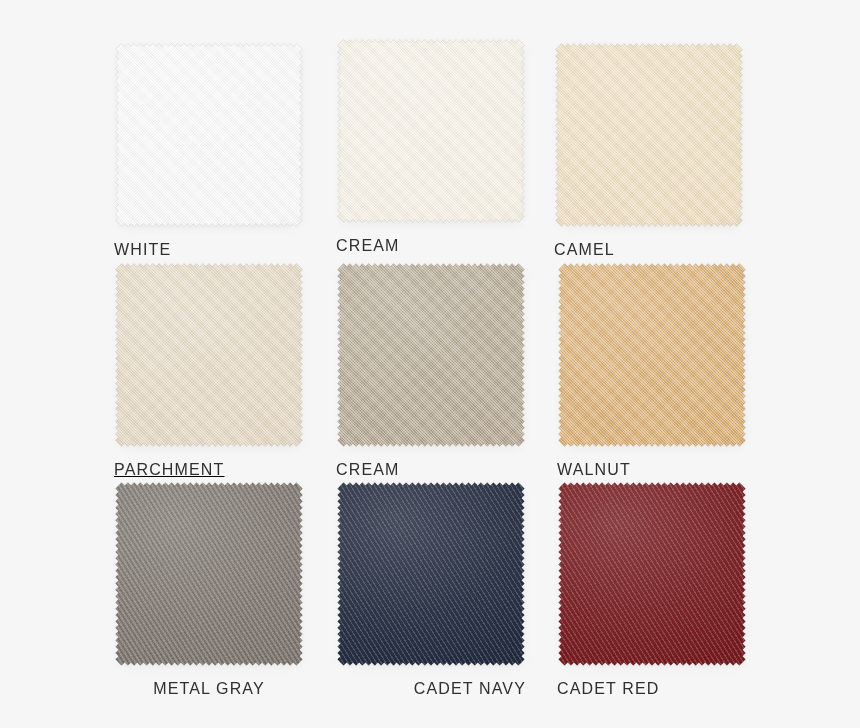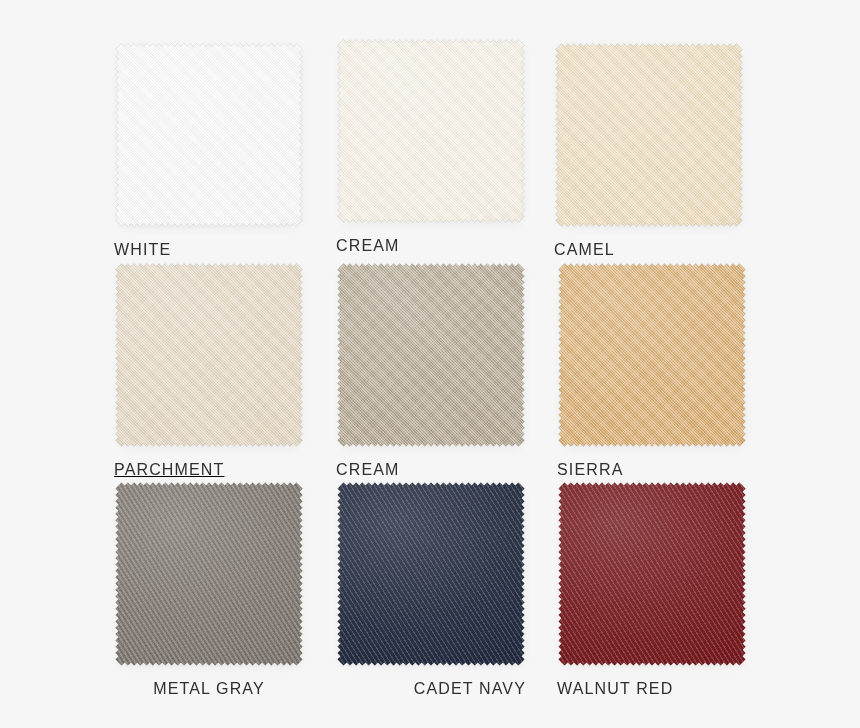--- a/index.html
+++ b/index.html
@@ -201,21 +201,21 @@
               <path d="M4.50,4.50L7.62,1.50L10.74,4.50L13.86,1.50L16.98,4.50L20.10,1.50L23.22,4.50L26.34,1.50L29.47,4.50L32.59,1.50L35.71,4.50L38.83,1.50L41.95,4.50L45.07,1.50L48.19,4.50L51.31,1.50L54.43,4.50L57.55,1.50L60.67,4.50L63.79,1.50L66.91,4.50L70.03,1.50L73.16,4.50L76.28,1.50L79.40,4.50L82.52,1.50L85.64,4.50L88.76,1.50L91.88,4.50L95.00,1.50L98.12,4.50L101.24,1.50L104.36,4.50L107.48,1.50L110.60,4.50L113.72,1.50L116.84,4.50L119.97,1.50L123.09,4.50L126.21,1.50L129.33,4.50L132.45,1.50L135.57,4.50L138.69,1.50L141.81,4.50L144.93,1.50L148.05,4.50L151.17,1.50L154.29,4.50L157.41,1.50L160.53,4.50L163.66,1.50L166.78,4.50L169.90,1.50L173.02,4.50L176.14,1.50L179.26,4.50L182.38,1.50L185.50,4.50L188.50,7.66L185.50,10.82L188.50,13.98L185.50,17.14L188.50,20.30L185.50,23.46L188.50,26.63L185.50,29.79L188.50,32.95L185.50,36.11L188.50,39.27L185.50,42.43L188.50,45.59L185.50,48.75L188.50,51.91L185.50,55.07L188.50,58.23L185.50,61.39L188.50,64.55L185.50,67.71L188.50,70.88L185.50,74.04L188.50,77.20L185.50,80.36L188.50,83.52L185.50,86.68L188.50,89.84L185.50,93.00L188.50,96.16L185.50,99.32L188.50,102.48L185.50,105.64L188.50,108.80L185.50,111.96L188.50,115.13L185.50,118.29L188.50,121.45L185.50,124.61L188.50,127.77L185.50,130.93L188.50,134.09L185.50,137.25L188.50,140.41L185.50,143.57L188.50,146.73L185.50,149.89L188.50,153.05L185.50,156.21L188.50,159.38L185.50,162.54L188.50,165.70L185.50,168.86L188.50,172.02L185.50,175.18L188.50,178.34L185.50,181.50L182.38,184.50L179.26,181.50L176.14,184.50L173.02,181.50L169.90,184.50L166.78,181.50L163.66,184.50L160.53,181.50L157.41,184.50L154.29,181.50L151.17,184.50L148.05,181.50L144.93,184.50L141.81,181.50L138.69,184.50L135.57,181.50L132.45,184.50L129.33,181.50L126.21,184.50L123.09,181.50L119.97,184.50L116.84,181.50L113.72,184.50L110.60,181.50L107.48,184.50L104.36,181.50L101.24,184.50L98.12,181.50L95.00,184.50L91.88,181.50L88.76,184.50L85.64,181.50L82.52,184.50L79.40,181.50L76.28,184.50L73.16,181.50L70.03,184.50L66.91,181.50L63.79,184.50L60.67,181.50L57.55,184.50L54.43,181.50L51.31,184.50L48.19,181.50L45.07,184.50L41.95,181.50L38.83,184.50L35.71,181.50L32.59,184.50L29.47,181.50L26.34,184.50L23.22,181.50L20.10,184.50L16.98,181.50L13.86,184.50L10.74,181.50L7.62,184.50L4.50,181.50L1.50,178.34L4.50,175.18L1.50,172.02L4.50,168.86L1.50,165.70L4.50,162.54L1.50,159.38L4.50,156.21L1.50,153.05L4.50,149.89L1.50,146.73L4.50,143.57L1.50,140.41L4.50,137.25L1.50,134.09L4.50,130.93L1.50,127.77L4.50,124.61L1.50,121.45L4.50,118.29L1.50,115.13L4.50,111.96L1.50,108.80L4.50,105.64L1.50,102.48L4.50,99.32L1.50,96.16L4.50,93.00L1.50,89.84L4.50,86.68L1.50,83.52L4.50,80.36L1.50,77.20L4.50,74.04L1.50,70.88L4.50,67.71L1.50,64.55L4.50,61.39L1.50,58.23L4.50,55.07L1.50,51.91L4.50,48.75L1.50,45.59L4.50,42.43L1.50,39.27L4.50,36.11L1.50,32.95L4.50,29.79L1.50,26.63L4.50,23.46L1.50,20.30L4.50,17.14L1.50,13.98L4.50,10.82L1.50,7.66Z"></path>
             </clipPath>
           </defs>
           <foreignObject x="0" y="0" width="190" height="186" clip-path="url(#pinked-5)"><div xmlns="http://www.w3.org/1999/xhtml" class="swatch-fabric" style="background: rgb(216, 169, 106); position: relative;">
               <div class="weave weave-fine"></div>
               <div class="weave weave-sheen"></div>
             </div></foreignObject>
           <path d="M4.50,4.50L7.62,1.50L10.74,4.50L13.86,1.50L16.98,4.50L20.10,1.50L23.22,4.50L26.34,1.50L29.47,4.50L32.59,1.50L35.71,4.50L38.83,1.50L41.95,4.50L45.07,1.50L48.19,4.50L51.31,1.50L54.43,4.50L57.55,1.50L60.67,4.50L63.79,1.50L66.91,4.50L70.03,1.50L73.16,4.50L76.28,1.50L79.40,4.50L82.52,1.50L85.64,4.50L88.76,1.50L91.88,4.50L95.00,1.50L98.12,4.50L101.24,1.50L104.36,4.50L107.48,1.50L110.60,4.50L113.72,1.50L116.84,4.50L119.97,1.50L123.09,4.50L126.21,1.50L129.33,4.50L132.45,1.50L135.57,4.50L138.69,1.50L141.81,4.50L144.93,1.50L148.05,4.50L151.17,1.50L154.29,4.50L157.41,1.50L160.53,4.50L163.66,1.50L166.78,4.50L169.90,1.50L173.02,4.50L176.14,1.50L179.26,4.50L182.38,1.50L185.50,4.50L188.50,7.66L185.50,10.82L188.50,13.98L185.50,17.14L188.50,20.30L185.50,23.46L188.50,26.63L185.50,29.79L188.50,32.95L185.50,36.11L188.50,39.27L185.50,42.43L188.50,45.59L185.50,48.75L188.50,51.91L185.50,55.07L188.50,58.23L185.50,61.39L188.50,64.55L185.50,67.71L188.50,70.88L185.50,74.04L188.50,77.20L185.50,80.36L188.50,83.52L185.50,86.68L188.50,89.84L185.50,93.00L188.50,96.16L185.50,99.32L188.50,102.48L185.50,105.64L188.50,108.80L185.50,111.96L188.50,115.13L185.50,118.29L188.50,121.45L185.50,124.61L188.50,127.77L185.50,130.93L188.50,134.09L185.50,137.25L188.50,140.41L185.50,143.57L188.50,146.73L185.50,149.89L188.50,153.05L185.50,156.21L188.50,159.38L185.50,162.54L188.50,165.70L185.50,168.86L188.50,172.02L185.50,175.18L188.50,178.34L185.50,181.50L182.38,184.50L179.26,181.50L176.14,184.50L173.02,181.50L169.90,184.50L166.78,181.50L163.66,184.50L160.53,181.50L157.41,184.50L154.29,181.50L151.17,184.50L148.05,181.50L144.93,184.50L141.81,181.50L138.69,184.50L135.57,181.50L132.45,184.50L129.33,181.50L126.21,184.50L123.09,181.50L119.97,184.50L116.84,181.50L113.72,184.50L110.60,181.50L107.48,184.50L104.36,181.50L101.24,184.50L98.12,181.50L95.00,184.50L91.88,181.50L88.76,184.50L85.64,181.50L82.52,184.50L79.40,181.50L76.28,184.50L73.16,181.50L70.03,184.50L66.91,181.50L63.79,184.50L60.67,181.50L57.55,184.50L54.43,181.50L51.31,184.50L48.19,181.50L45.07,184.50L41.95,181.50L38.83,184.50L35.71,181.50L32.59,184.50L29.47,181.50L26.34,184.50L23.22,181.50L20.10,184.50L16.98,181.50L13.86,184.50L10.74,181.50L7.62,184.50L4.50,181.50L1.50,178.34L4.50,175.18L1.50,172.02L4.50,168.86L1.50,165.70L4.50,162.54L1.50,159.38L4.50,156.21L1.50,153.05L4.50,149.89L1.50,146.73L4.50,143.57L1.50,140.41L4.50,137.25L1.50,134.09L4.50,130.93L1.50,127.77L4.50,124.61L1.50,121.45L4.50,118.29L1.50,115.13L4.50,111.96L1.50,108.80L4.50,105.64L1.50,102.48L4.50,99.32L1.50,96.16L4.50,93.00L1.50,89.84L4.50,86.68L1.50,83.52L4.50,80.36L1.50,77.20L4.50,74.04L1.50,70.88L4.50,67.71L1.50,64.55L4.50,61.39L1.50,58.23L4.50,55.07L1.50,51.91L4.50,48.75L1.50,45.59L4.50,42.43L1.50,39.27L4.50,36.11L1.50,32.95L4.50,29.79L1.50,26.63L4.50,23.46L1.50,20.30L4.50,17.14L1.50,13.98L4.50,10.82L1.50,7.66Z" fill="none" stroke="rgba(0,0,0,0.07)" stroke-width="1"></path>
         </svg>
       </div>
-      <div class="swatch-label" style="color: rgb(47, 47, 47);">SIERRA</div>
+      <div class="swatch-label" style="color: rgb(47, 47, 47);">WALNUT</div>
     </div>
     <div class="swatch-cell" style="left: 114px; top: 481px; text-align: center;">
       <div class="swatch-figure">
         <div class="swatch-shadow"></div>
         <svg class="swatch-clip" viewBox="0 0 190 186" width="190" height="186">
           <defs>
             <clipPath id="pinked-6">
               <path d="M4.50,4.50L7.62,1.50L10.74,4.50L13.86,1.50L16.98,4.50L20.10,1.50L23.22,4.50L26.34,1.50L29.47,4.50L32.59,1.50L35.71,4.50L38.83,1.50L41.95,4.50L45.07,1.50L48.19,4.50L51.31,1.50L54.43,4.50L57.55,1.50L60.67,4.50L63.79,1.50L66.91,4.50L70.03,1.50L73.16,4.50L76.28,1.50L79.40,4.50L82.52,1.50L85.64,4.50L88.76,1.50L91.88,4.50L95.00,1.50L98.12,4.50L101.24,1.50L104.36,4.50L107.48,1.50L110.60,4.50L113.72,1.50L116.84,4.50L119.97,1.50L123.09,4.50L126.21,1.50L129.33,4.50L132.45,1.50L135.57,4.50L138.69,1.50L141.81,4.50L144.93,1.50L148.05,4.50L151.17,1.50L154.29,4.50L157.41,1.50L160.53,4.50L163.66,1.50L166.78,4.50L169.90,1.50L173.02,4.50L176.14,1.50L179.26,4.50L182.38,1.50L185.50,4.50L188.50,7.66L185.50,10.82L188.50,13.98L185.50,17.14L188.50,20.30L185.50,23.46L188.50,26.63L185.50,29.79L188.50,32.95L185.50,36.11L188.50,39.27L185.50,42.43L188.50,45.59L185.50,48.75L188.50,51.91L185.50,55.07L188.50,58.23L185.50,61.39L188.50,64.55L185.50,67.71L188.50,70.88L185.50,74.04L188.50,77.20L185.50,80.36L188.50,83.52L185.50,86.68L188.50,89.84L185.50,93.00L188.50,96.16L185.50,99.32L188.50,102.48L185.50,105.64L188.50,108.80L185.50,111.96L188.50,115.13L185.50,118.29L188.50,121.45L185.50,124.61L188.50,127.77L185.50,130.93L188.50,134.09L185.50,137.25L188.50,140.41L185.50,143.57L188.50,146.73L185.50,149.89L188.50,153.05L185.50,156.21L188.50,159.38L185.50,162.54L188.50,165.70L185.50,168.86L188.50,172.02L185.50,175.18L188.50,178.34L185.50,181.50L182.38,184.50L179.26,181.50L176.14,184.50L173.02,181.50L169.90,184.50L166.78,181.50L163.66,184.50L160.53,181.50L157.41,184.50L154.29,181.50L151.17,184.50L148.05,181.50L144.93,184.50L141.81,181.50L138.69,184.50L135.57,181.50L132.45,184.50L129.33,181.50L126.21,184.50L123.09,181.50L119.97,184.50L116.84,181.50L113.72,184.50L110.60,181.50L107.48,184.50L104.36,181.50L101.24,184.50L98.12,181.50L95.00,184.50L91.88,181.50L88.76,184.50L85.64,181.50L82.52,184.50L79.40,181.50L76.28,184.50L73.16,181.50L70.03,184.50L66.91,181.50L63.79,184.50L60.67,181.50L57.55,184.50L54.43,181.50L51.31,184.50L48.19,181.50L45.07,184.50L41.95,181.50L38.83,184.50L35.71,181.50L32.59,184.50L29.47,181.50L26.34,184.50L23.22,181.50L20.10,184.50L16.98,181.50L13.86,184.50L10.74,181.50L7.62,184.50L4.50,181.50L1.50,178.34L4.50,175.18L1.50,172.02L4.50,168.86L1.50,165.70L4.50,162.54L1.50,159.38L4.50,156.21L1.50,153.05L4.50,149.89L1.50,146.73L4.50,143.57L1.50,140.41L4.50,137.25L1.50,134.09L4.50,130.93L1.50,127.77L4.50,124.61L1.50,121.45L4.50,118.29L1.50,115.13L4.50,111.96L1.50,108.80L4.50,105.64L1.50,102.48L4.50,99.32L1.50,96.16L4.50,93.00L1.50,89.84L4.50,86.68L1.50,83.52L4.50,80.36L1.50,77.20L4.50,74.04L1.50,70.88L4.50,67.71L1.50,64.55L4.50,61.39L1.50,58.23L4.50,55.07L1.50,51.91L4.50,48.75L1.50,45.59L4.50,42.43L1.50,39.27L4.50,36.11L1.50,32.95L4.50,29.79L1.50,26.63L4.50,23.46L1.50,20.30L4.50,17.14L1.50,13.98L4.50,10.82L1.50,7.66Z"></path>
             </clipPath>
           </defs>
@@ -255,15 +255,15 @@
               <path d="M4.50,4.50L7.62,1.50L10.74,4.50L13.86,1.50L16.98,4.50L20.10,1.50L23.22,4.50L26.34,1.50L29.47,4.50L32.59,1.50L35.71,4.50L38.83,1.50L41.95,4.50L45.07,1.50L48.19,4.50L51.31,1.50L54.43,4.50L57.55,1.50L60.67,4.50L63.79,1.50L66.91,4.50L70.03,1.50L73.16,4.50L76.28,1.50L79.40,4.50L82.52,1.50L85.64,4.50L88.76,1.50L91.88,4.50L95.00,1.50L98.12,4.50L101.24,1.50L104.36,4.50L107.48,1.50L110.60,4.50L113.72,1.50L116.84,4.50L119.97,1.50L123.09,4.50L126.21,1.50L129.33,4.50L132.45,1.50L135.57,4.50L138.69,1.50L141.81,4.50L144.93,1.50L148.05,4.50L151.17,1.50L154.29,4.50L157.41,1.50L160.53,4.50L163.66,1.50L166.78,4.50L169.90,1.50L173.02,4.50L176.14,1.50L179.26,4.50L182.38,1.50L185.50,4.50L188.50,7.66L185.50,10.82L188.50,13.98L185.50,17.14L188.50,20.30L185.50,23.46L188.50,26.63L185.50,29.79L188.50,32.95L185.50,36.11L188.50,39.27L185.50,42.43L188.50,45.59L185.50,48.75L188.50,51.91L185.50,55.07L188.50,58.23L185.50,61.39L188.50,64.55L185.50,67.71L188.50,70.88L185.50,74.04L188.50,77.20L185.50,80.36L188.50,83.52L185.50,86.68L188.50,89.84L185.50,93.00L188.50,96.16L185.50,99.32L188.50,102.48L185.50,105.64L188.50,108.80L185.50,111.96L188.50,115.13L185.50,118.29L188.50,121.45L185.50,124.61L188.50,127.77L185.50,130.93L188.50,134.09L185.50,137.25L188.50,140.41L185.50,143.57L188.50,146.73L185.50,149.89L188.50,153.05L185.50,156.21L188.50,159.38L185.50,162.54L188.50,165.70L185.50,168.86L188.50,172.02L185.50,175.18L188.50,178.34L185.50,181.50L182.38,184.50L179.26,181.50L176.14,184.50L173.02,181.50L169.90,184.50L166.78,181.50L163.66,184.50L160.53,181.50L157.41,184.50L154.29,181.50L151.17,184.50L148.05,181.50L144.93,184.50L141.81,181.50L138.69,184.50L135.57,181.50L132.45,184.50L129.33,181.50L126.21,184.50L123.09,181.50L119.97,184.50L116.84,181.50L113.72,184.50L110.60,181.50L107.48,184.50L104.36,181.50L101.24,184.50L98.12,181.50L95.00,184.50L91.88,181.50L88.76,184.50L85.64,181.50L82.52,184.50L79.40,181.50L76.28,184.50L73.16,181.50L70.03,184.50L66.91,181.50L63.79,184.50L60.67,181.50L57.55,184.50L54.43,181.50L51.31,184.50L48.19,181.50L45.07,184.50L41.95,181.50L38.83,184.50L35.71,181.50L32.59,184.50L29.47,181.50L26.34,184.50L23.22,181.50L20.10,184.50L16.98,181.50L13.86,184.50L10.74,181.50L7.62,184.50L4.50,181.50L1.50,178.34L4.50,175.18L1.50,172.02L4.50,168.86L1.50,165.70L4.50,162.54L1.50,159.38L4.50,156.21L1.50,153.05L4.50,149.89L1.50,146.73L4.50,143.57L1.50,140.41L4.50,137.25L1.50,134.09L4.50,130.93L1.50,127.77L4.50,124.61L1.50,121.45L4.50,118.29L1.50,115.13L4.50,111.96L1.50,108.80L4.50,105.64L1.50,102.48L4.50,99.32L1.50,96.16L4.50,93.00L1.50,89.84L4.50,86.68L1.50,83.52L4.50,80.36L1.50,77.20L4.50,74.04L1.50,70.88L4.50,67.71L1.50,64.55L4.50,61.39L1.50,58.23L4.50,55.07L1.50,51.91L4.50,48.75L1.50,45.59L4.50,42.43L1.50,39.27L4.50,36.11L1.50,32.95L4.50,29.79L1.50,26.63L4.50,23.46L1.50,20.30L4.50,17.14L1.50,13.98L4.50,10.82L1.50,7.66Z"></path>
             </clipPath>
           </defs>
           <foreignObject x="0" y="0" width="190" height="186" clip-path="url(#pinked-8)"><div xmlns="http://www.w3.org/1999/xhtml" class="swatch-fabric" style="background: rgb(122, 30, 34); position: relative;">
               <div class="weave weave-twill"></div>
               <div class="weave weave-sheen"></div>
             </div></foreignObject>
           <path d="M4.50,4.50L7.62,1.50L10.74,4.50L13.86,1.50L16.98,4.50L20.10,1.50L23.22,4.50L26.34,1.50L29.47,4.50L32.59,1.50L35.71,4.50L38.83,1.50L41.95,4.50L45.07,1.50L48.19,4.50L51.31,1.50L54.43,4.50L57.55,1.50L60.67,4.50L63.79,1.50L66.91,4.50L70.03,1.50L73.16,4.50L76.28,1.50L79.40,4.50L82.52,1.50L85.64,4.50L88.76,1.50L91.88,4.50L95.00,1.50L98.12,4.50L101.24,1.50L104.36,4.50L107.48,1.50L110.60,4.50L113.72,1.50L116.84,4.50L119.97,1.50L123.09,4.50L126.21,1.50L129.33,4.50L132.45,1.50L135.57,4.50L138.69,1.50L141.81,4.50L144.93,1.50L148.05,4.50L151.17,1.50L154.29,4.50L157.41,1.50L160.53,4.50L163.66,1.50L166.78,4.50L169.90,1.50L173.02,4.50L176.14,1.50L179.26,4.50L182.38,1.50L185.50,4.50L188.50,7.66L185.50,10.82L188.50,13.98L185.50,17.14L188.50,20.30L185.50,23.46L188.50,26.63L185.50,29.79L188.50,32.95L185.50,36.11L188.50,39.27L185.50,42.43L188.50,45.59L185.50,48.75L188.50,51.91L185.50,55.07L188.50,58.23L185.50,61.39L188.50,64.55L185.50,67.71L188.50,70.88L185.50,74.04L188.50,77.20L185.50,80.36L188.50,83.52L185.50,86.68L188.50,89.84L185.50,93.00L188.50,96.16L185.50,99.32L188.50,102.48L185.50,105.64L188.50,108.80L185.50,111.96L188.50,115.13L185.50,118.29L188.50,121.45L185.50,124.61L188.50,127.77L185.50,130.93L188.50,134.09L185.50,137.25L188.50,140.41L185.50,143.57L188.50,146.73L185.50,149.89L188.50,153.05L185.50,156.21L188.50,159.38L185.50,162.54L188.50,165.70L185.50,168.86L188.50,172.02L185.50,175.18L188.50,178.34L185.50,181.50L182.38,184.50L179.26,181.50L176.14,184.50L173.02,181.50L169.90,184.50L166.78,181.50L163.66,184.50L160.53,181.50L157.41,184.50L154.29,181.50L151.17,184.50L148.05,181.50L144.93,184.50L141.81,181.50L138.69,184.50L135.57,181.50L132.45,184.50L129.33,181.50L126.21,184.50L123.09,181.50L119.97,184.50L116.84,181.50L113.72,184.50L110.60,181.50L107.48,184.50L104.36,181.50L101.24,184.50L98.12,181.50L95.00,184.50L91.88,181.50L88.76,184.50L85.64,181.50L82.52,184.50L79.40,181.50L76.28,184.50L73.16,181.50L70.03,184.50L66.91,181.50L63.79,184.50L60.67,181.50L57.55,184.50L54.43,181.50L51.31,184.50L48.19,181.50L45.07,184.50L41.95,181.50L38.83,184.50L35.71,181.50L32.59,184.50L29.47,181.50L26.34,184.50L23.22,181.50L20.10,184.50L16.98,181.50L13.86,184.50L10.74,181.50L7.62,184.50L4.50,181.50L1.50,178.34L4.50,175.18L1.50,172.02L4.50,168.86L1.50,165.70L4.50,162.54L1.50,159.38L4.50,156.21L1.50,153.05L4.50,149.89L1.50,146.73L4.50,143.57L1.50,140.41L4.50,137.25L1.50,134.09L4.50,130.93L1.50,127.77L4.50,124.61L1.50,121.45L4.50,118.29L1.50,115.13L4.50,111.96L1.50,108.80L4.50,105.64L1.50,102.48L4.50,99.32L1.50,96.16L4.50,93.00L1.50,89.84L4.50,86.68L1.50,83.52L4.50,80.36L1.50,77.20L4.50,74.04L1.50,70.88L4.50,67.71L1.50,64.55L4.50,61.39L1.50,58.23L4.50,55.07L1.50,51.91L4.50,48.75L1.50,45.59L4.50,42.43L1.50,39.27L4.50,36.11L1.50,32.95L4.50,29.79L1.50,26.63L4.50,23.46L1.50,20.30L4.50,17.14L1.50,13.98L4.50,10.82L1.50,7.66Z" fill="none" stroke="rgba(0,0,0,0.07)" stroke-width="1"></path>
         </svg>
       </div>
-      <div class="swatch-label" style="color: rgb(47, 47, 47);">WALNUT RED</div>
+      <div class="swatch-label" style="color: rgb(47, 47, 47);">CADET RED</div>
     </div>
   </div>
 
 </body></html>

